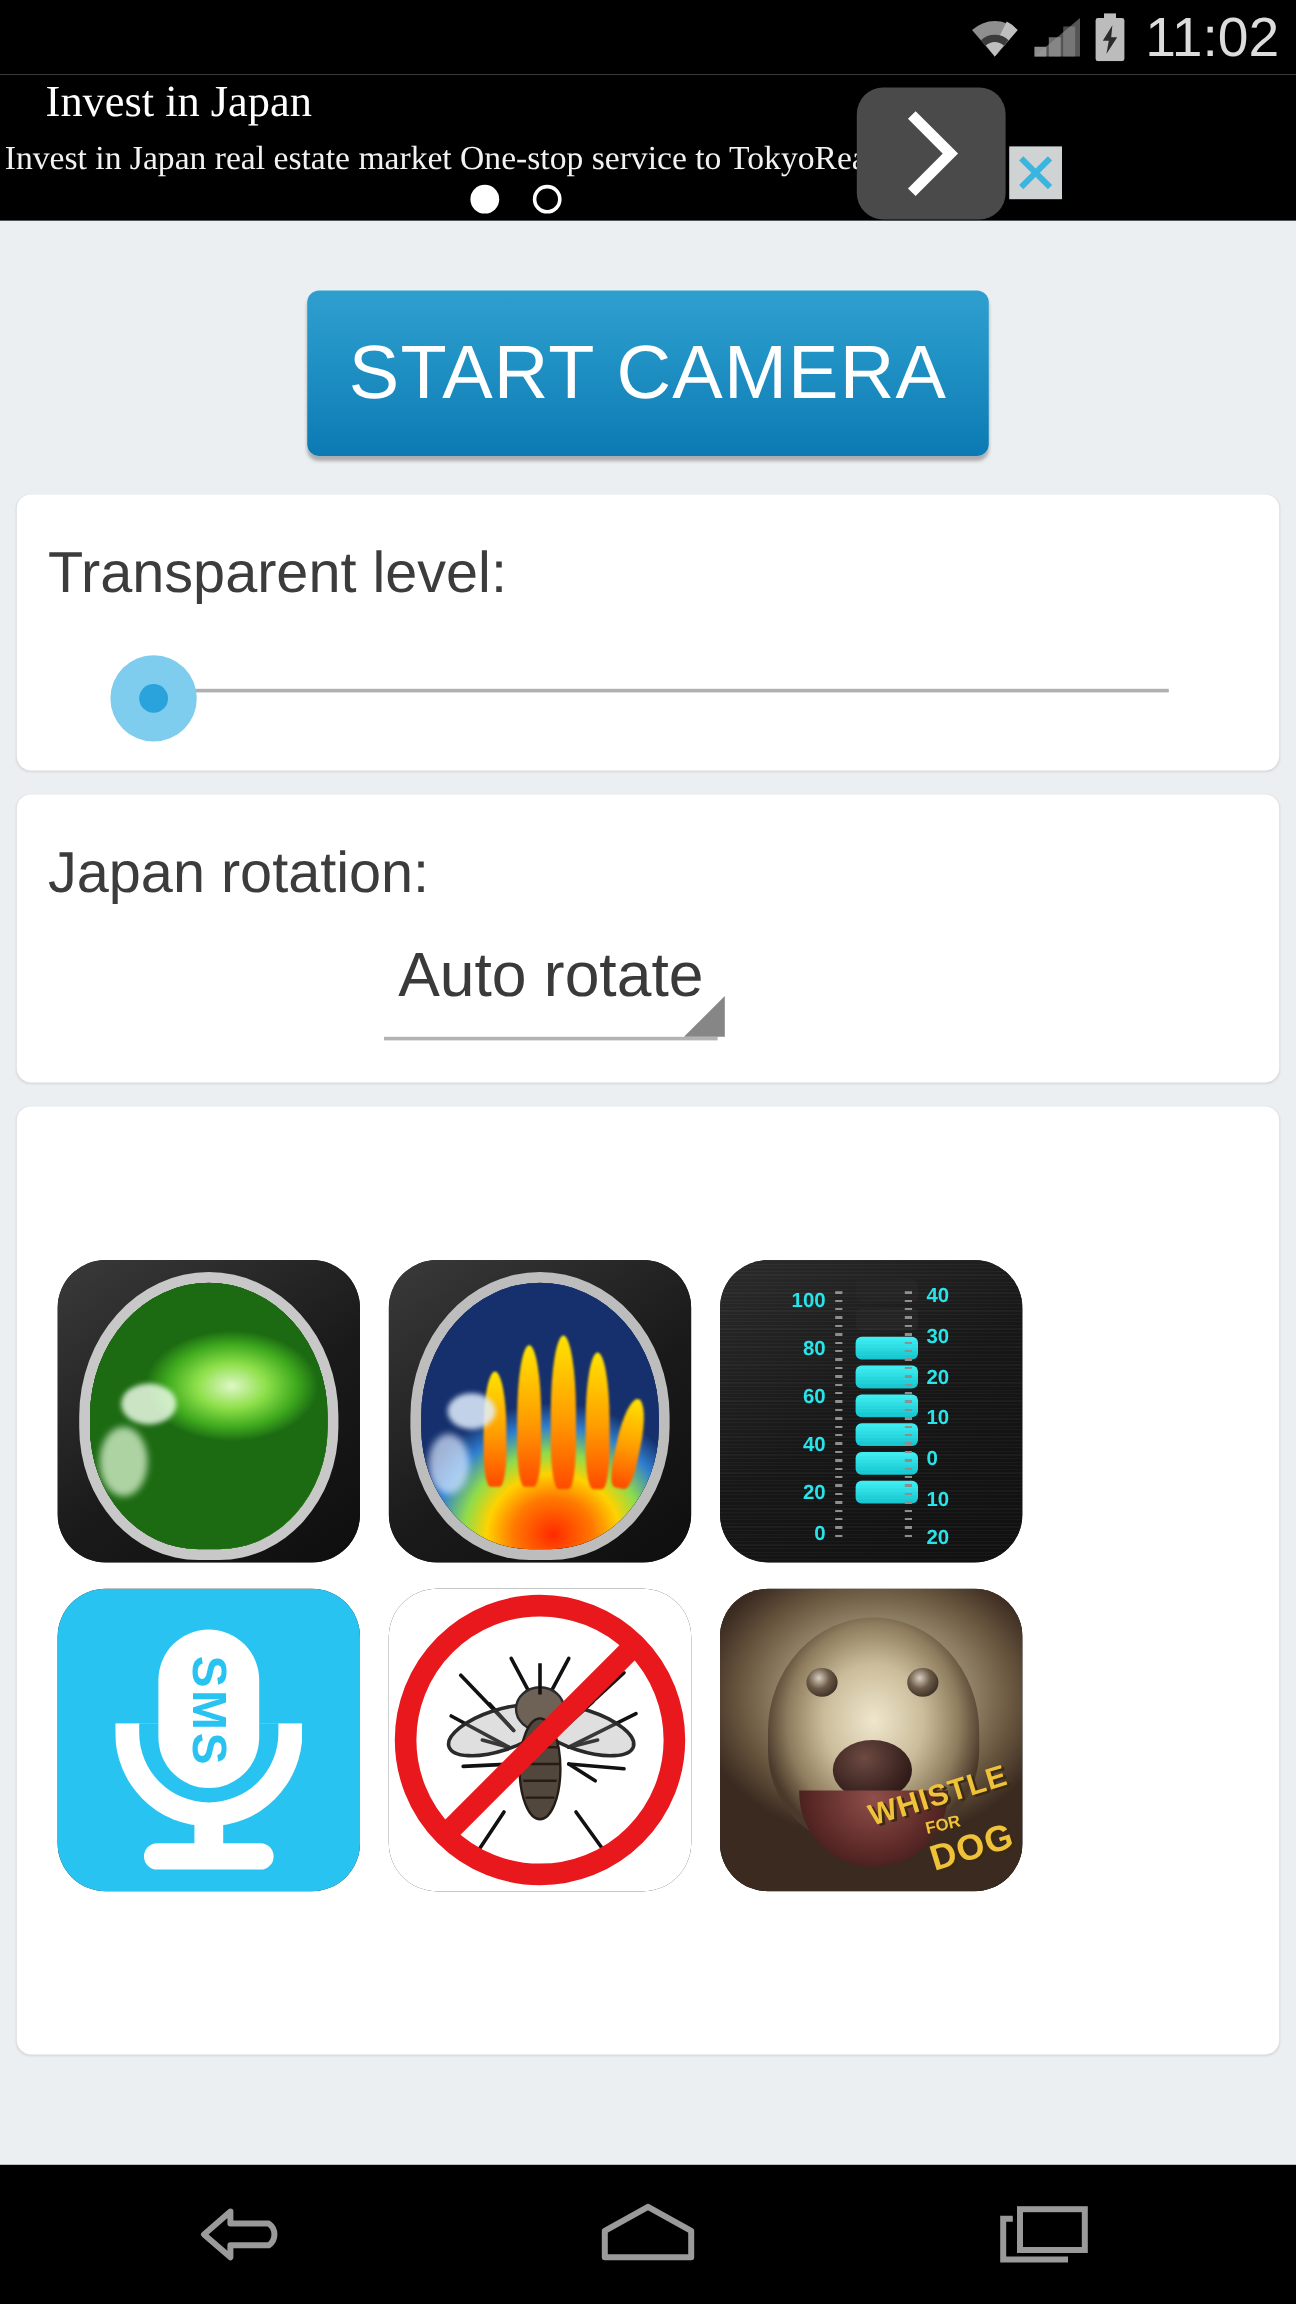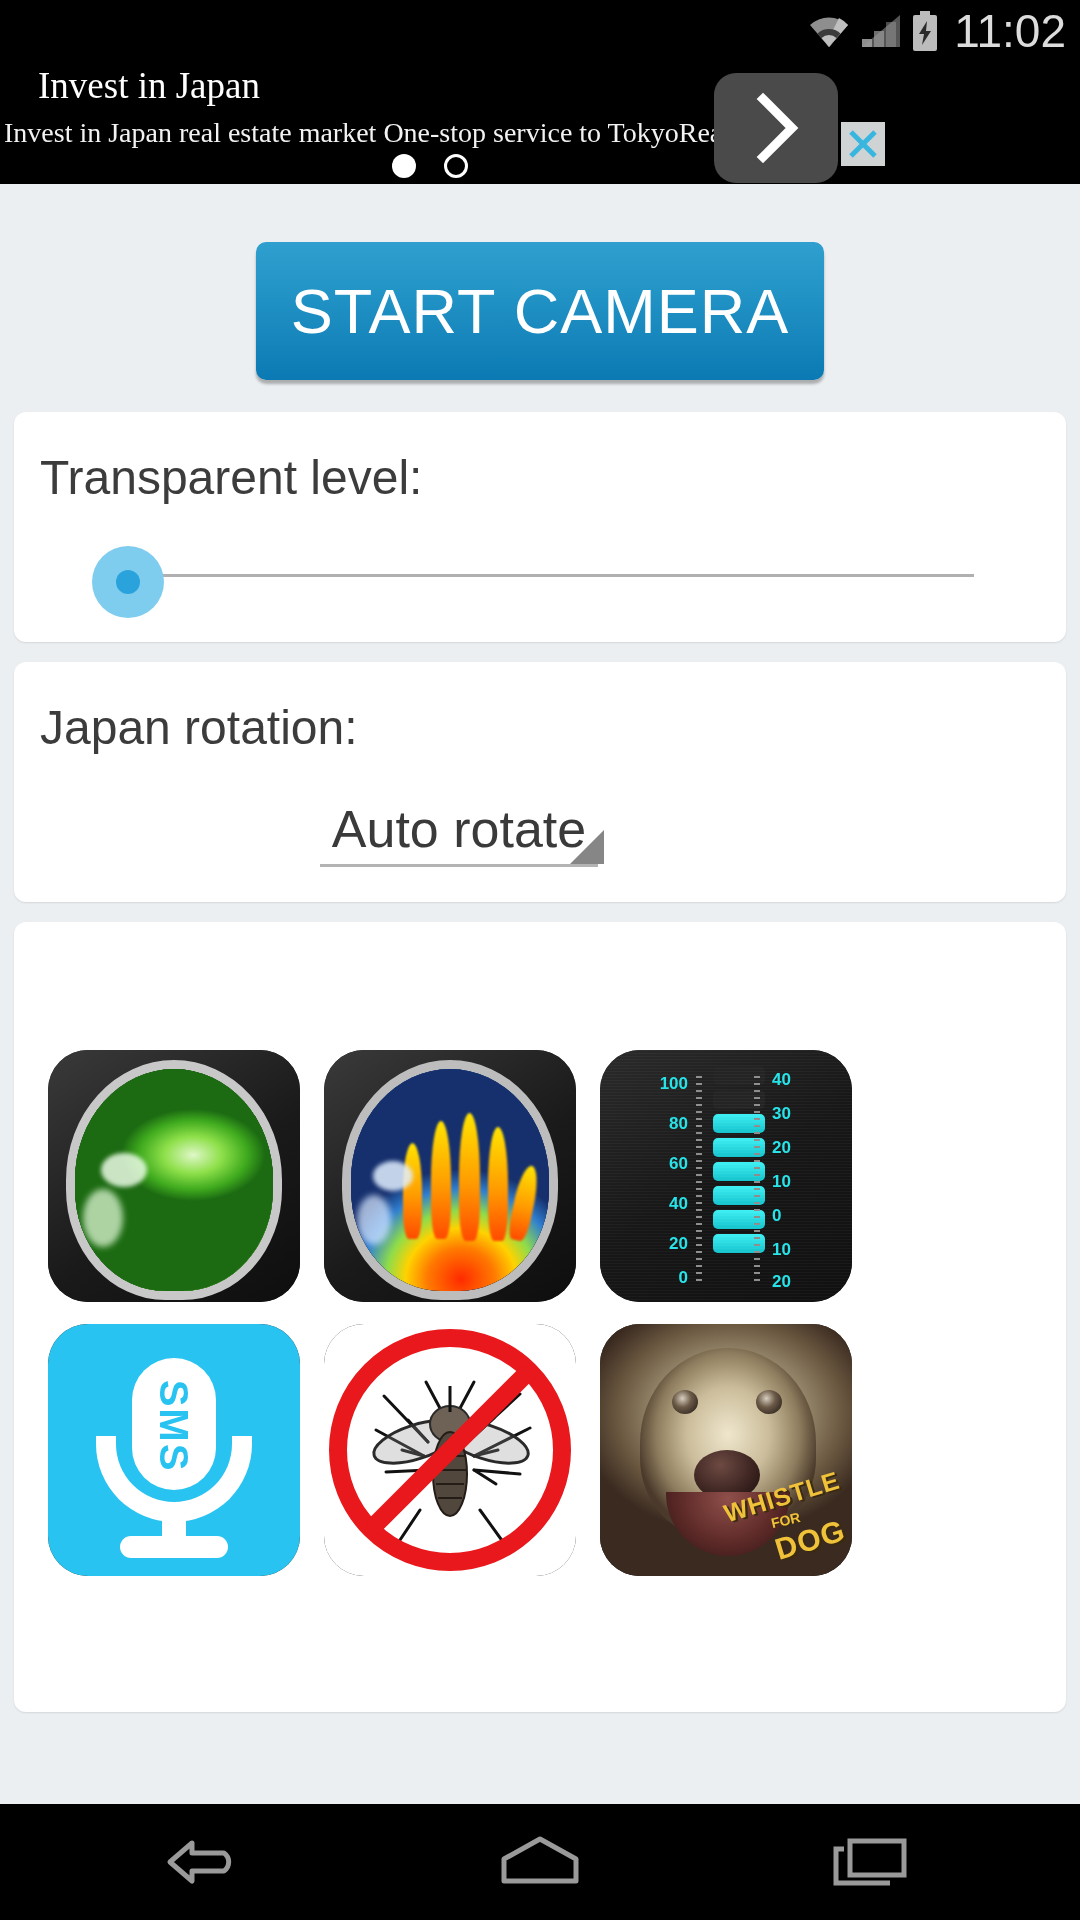--- a/index.html
+++ b/index.html
@@ -103,21 +103,20 @@
   }
   
   #spinner{
     position:absolute;left:306px;top:118px;width:278px;height:90px;
     cursor:pointer;
   }
   #spinner-value{
     position:absolute;left:0;top:0;width:278px;
     text-align:center;color:#3a3a3a;font-size:52px;line-height:66px;
     white-space:nowrap;
-    margin-top:16px;
   }
   #spinner-underline{
     position:absolute;left:0;top:84px;width:278px;height:3px;
     background:#b3b3b3;
   }
   #spinner-caret{
     position:absolute;left:250px;top:50px;
     width:0;height:0;
     border-left:34px solid transparent;
     border-bottom:34px solid #868686;

